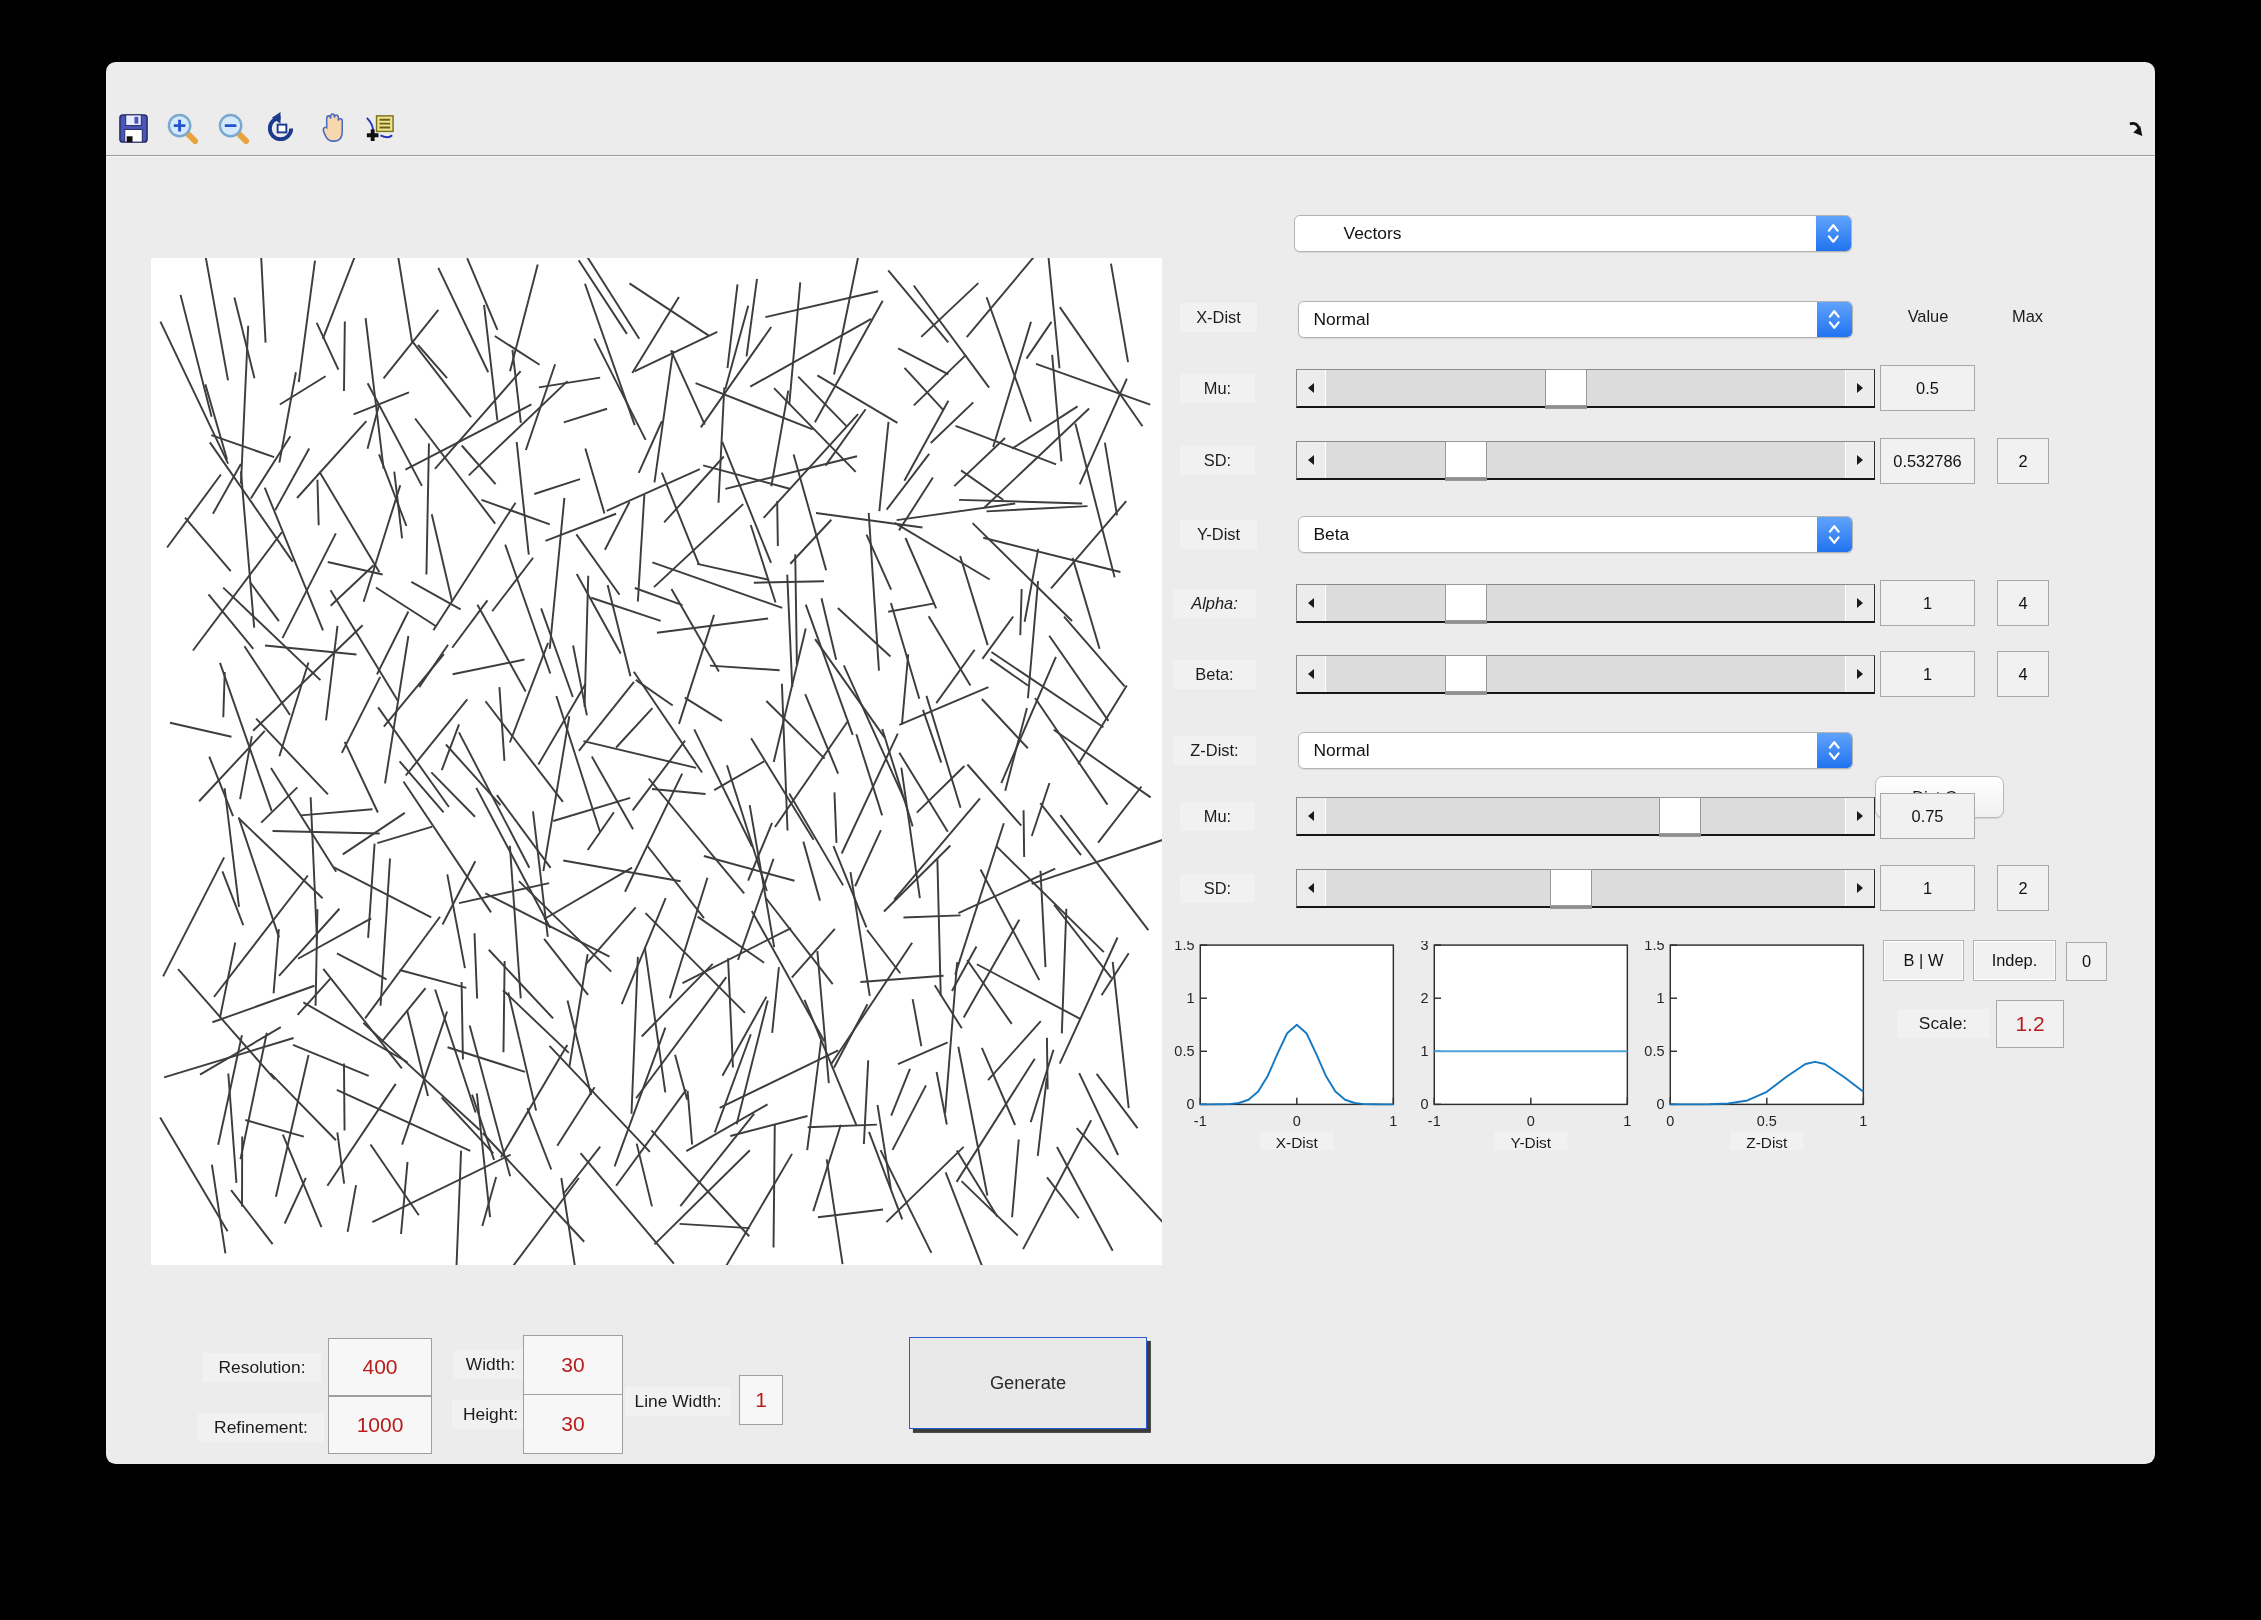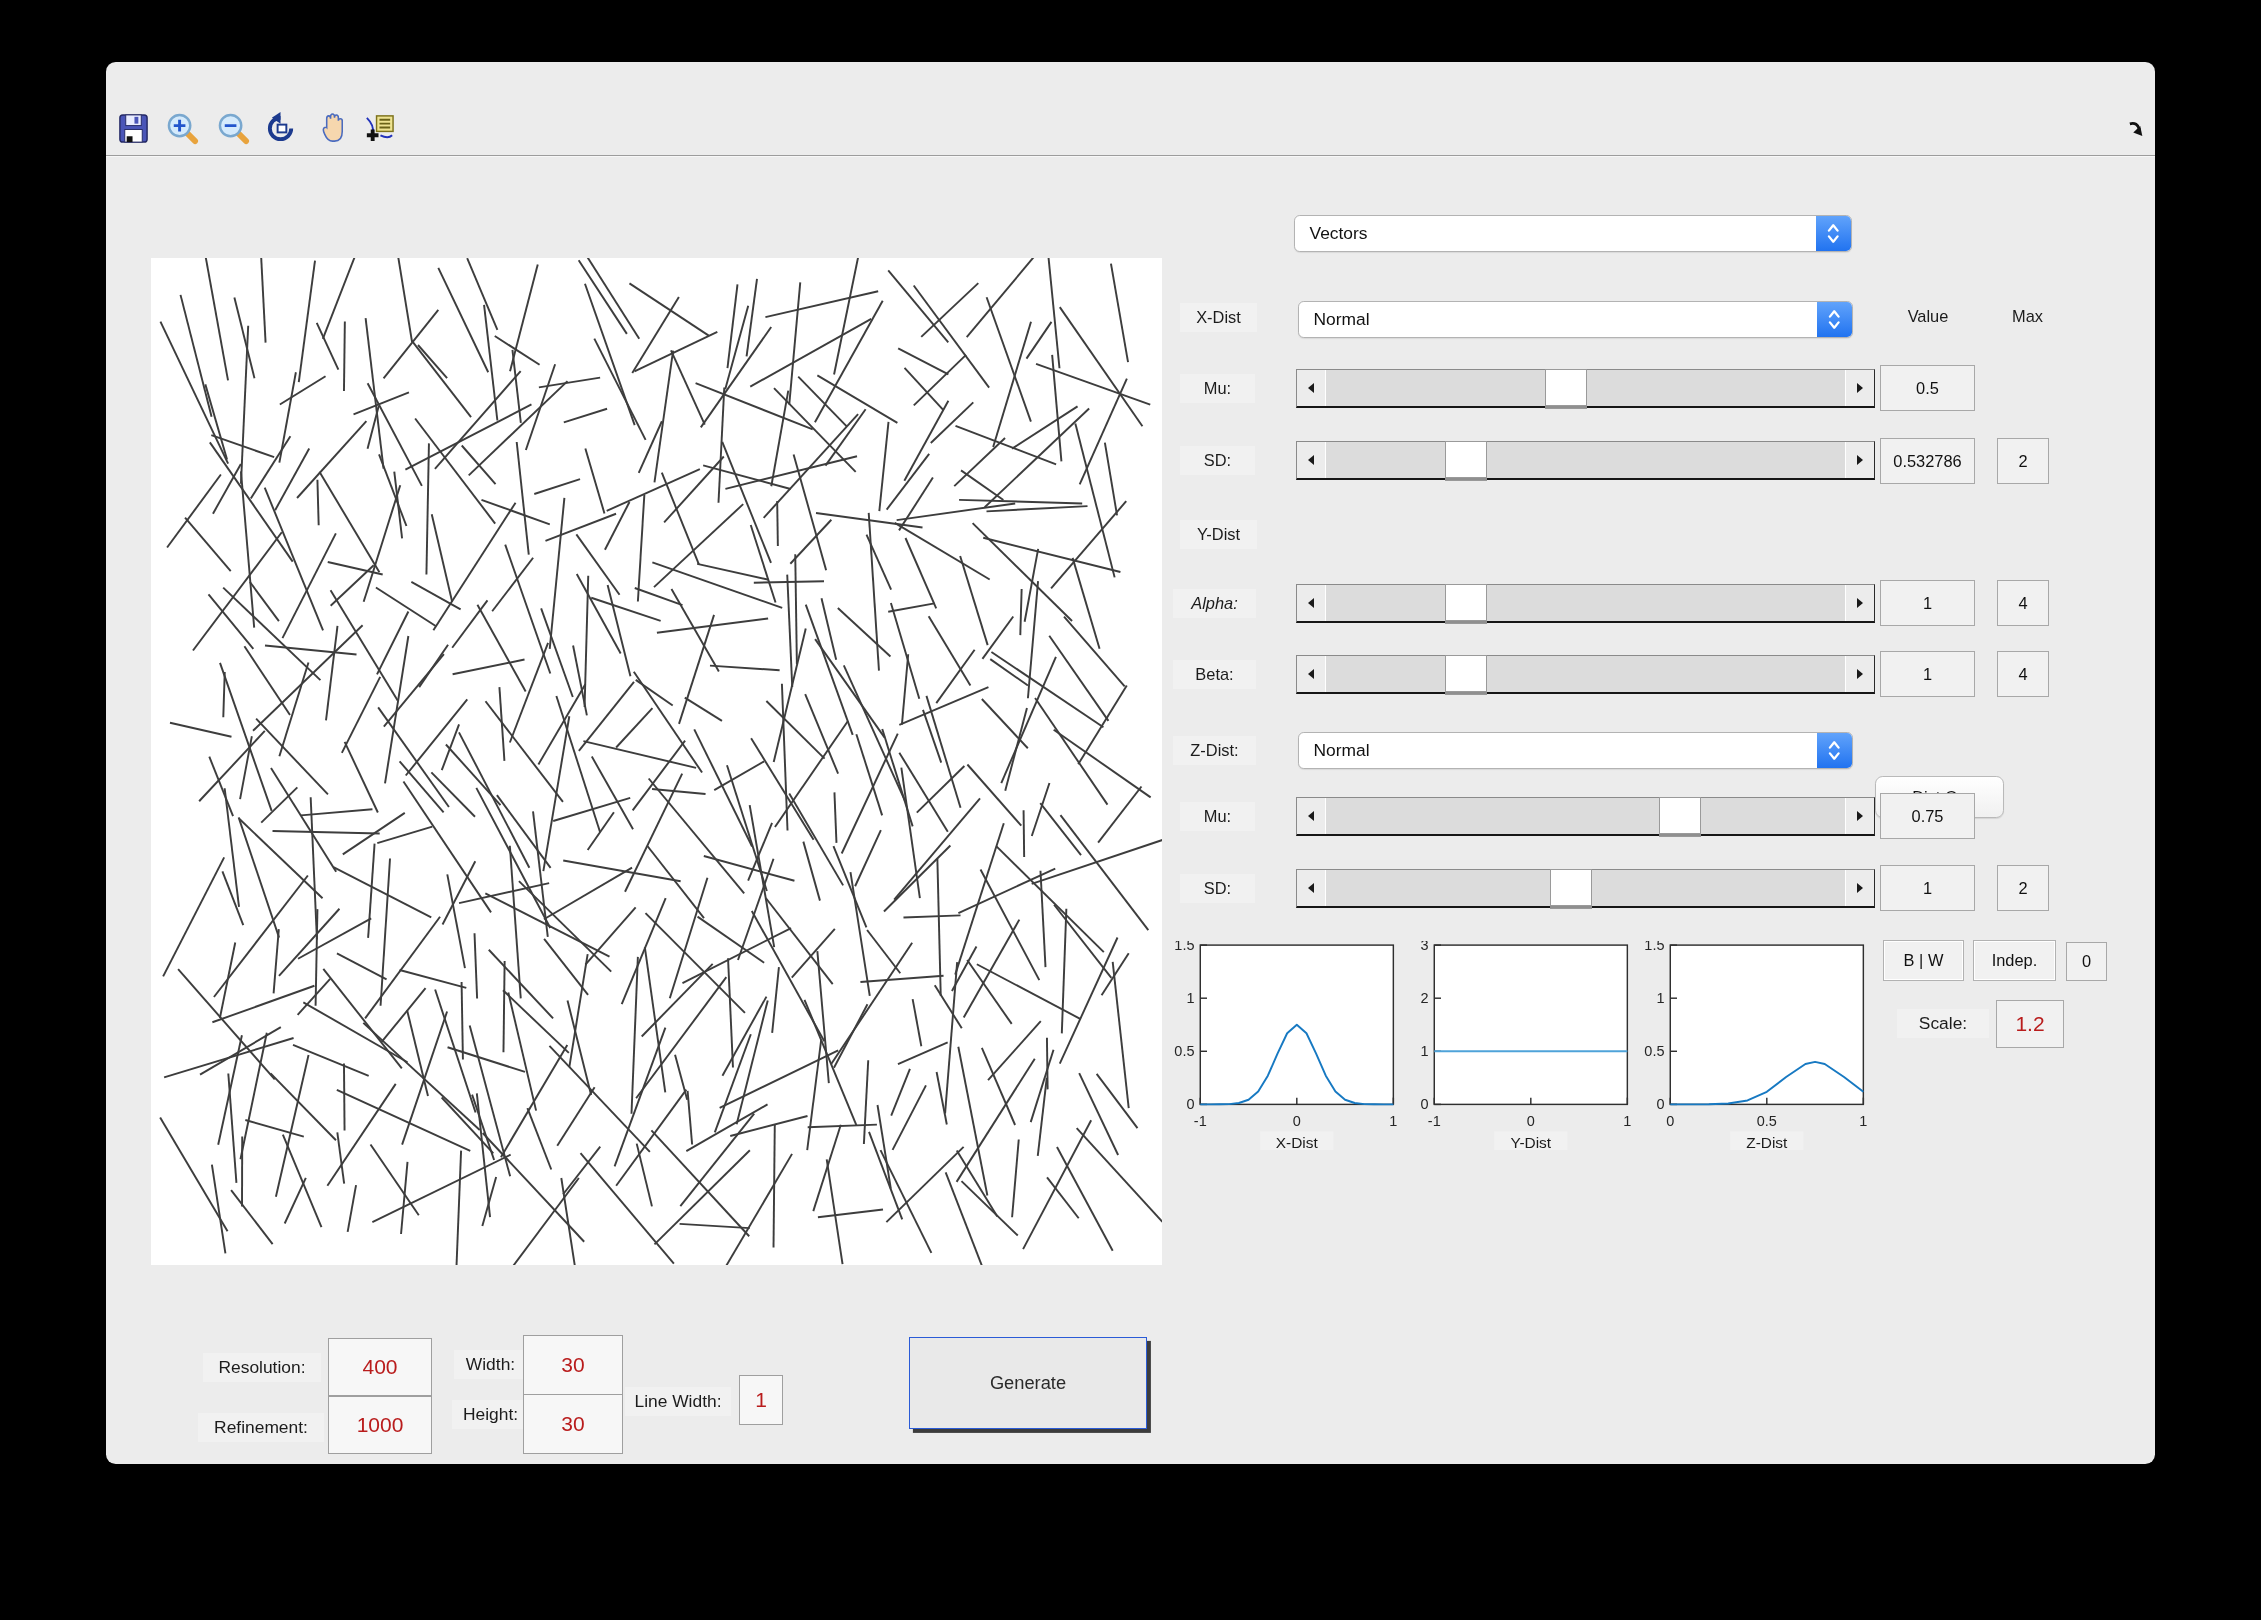--- a/index.html
+++ b/index.html
@@ -600,21 +600,21 @@
           <line x1="663.9" y1="927.9" x2="586.1" y2="1060.2" stroke="#3d3d3d" stroke-width="2"></line>
           <line x1="699.8" y1="933.7" x2="716.2" y2="1042.0" stroke="#3d3d3d" stroke-width="2"></line>
           <line x1="758.1" y1="985.6" x2="690.7" y2="993.5" stroke="#3d3d3d" stroke-width="2"></line>
           <line x1="755.5" y1="924.0" x2="808.2" y2="1030.4" stroke="#3d3d3d" stroke-width="2"></line>
           <line x1="823.0" y1="947.0" x2="865.7" y2="1057.1" stroke="#3d3d3d" stroke-width="2"></line>
           <line x1="839.4" y1="956.1" x2="897.7" y2="1012.5" stroke="#3d3d3d" stroke-width="2"></line>
           <line x1="928.0" y1="952.2" x2="960.8" y2="994.6" stroke="#3d3d3d" stroke-width="2"></line>
           <line x1="938.3" y1="920.7" x2="996.0" y2="1028.3" stroke="#3d3d3d" stroke-width="2"></line>
         </svg></div>
 
-    <div class="popup" style="left:1188px; top:153px; width:558px; height:37px;">
+    <div class="popup" style="left:1188px; top:153px; width:558px; height:37px;padding-left:34px;">
       <span class="popup-text">Vectors</span>
       <span class="popup-cap">
         <svg width="14.5" height="25" viewBox="0 0 15 26">
             <polyline points="3,10 7.5,4.5 12,10" fill="none" stroke="#fff" stroke-width="2.4" stroke-linecap="round" stroke-linejoin="round"></polyline>
             <polyline points="3,16 7.5,21.5 12,16" fill="none" stroke="#fff" stroke-width="2.4" stroke-linecap="round" stroke-linejoin="round"></polyline>
           </svg>
       </span>
     </div>
 
     <div class="hdr" style="left:1781px; top:241px; width:82px; height:27px;">Value</div>
@@ -654,20 +654,29 @@
           <div class="sl-thumb" style="left: calc(25% - 10.6px);"></div>
         </div>
       <div class="sl-arrow right">
           <div class="tri-r"></div>
         </div>
     </div>
     <div class="val-box" style="left:1774px; top:376px; width:95px; height:46px;">0.532786</div>
     <div class="val-box" style="left:1891px; top:376px; width:52px; height:46px;">2</div>
 
     <div class="ui-label" style="left:1074px; top:458px; width:77px; height:29px;">Y-Dist</div>
+    <div class="popup" style="left:1192px; top:454px; width:555px; height:37px;">
+      <span class="popup-text">Beta</span>
+      <span class="popup-cap">
+        <svg width="14.5" height="25" viewBox="0 0 15 26">
+            <polyline points="3,10 7.5,4.5 12,10" fill="none" stroke="#fff" stroke-width="2.4" stroke-linecap="round" stroke-linejoin="round"></polyline>
+            <polyline points="3,16 7.5,21.5 12,16" fill="none" stroke="#fff" stroke-width="2.4" stroke-linecap="round" stroke-linejoin="round"></polyline>
+          </svg>
+      </span>
+    </div>
 
     <div class="ui-label" style="left:1067px; top:527px; width:83px; height:29px;font-style:italic;">Alpha:</div>
     <div class="slider" style="left:1190px; top:522px; width:579px;">
       <div class="sl-arrow left">
           <div class="tri-l"></div>
         </div>
       <div class="sl-track">
           <div class="sl-thumb" style="left: calc(25% - 10.6px);"></div>
         </div>
       <div class="sl-arrow right">

